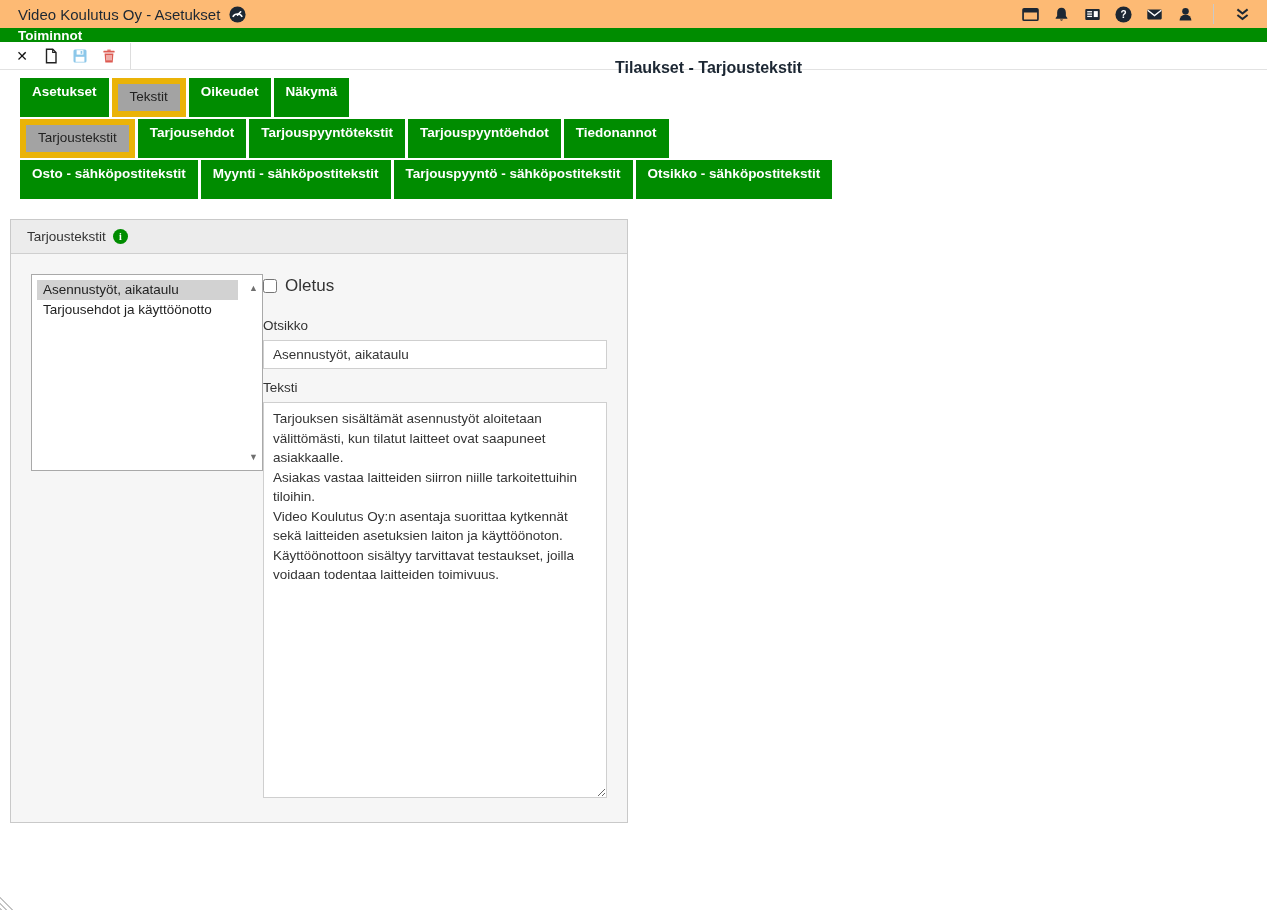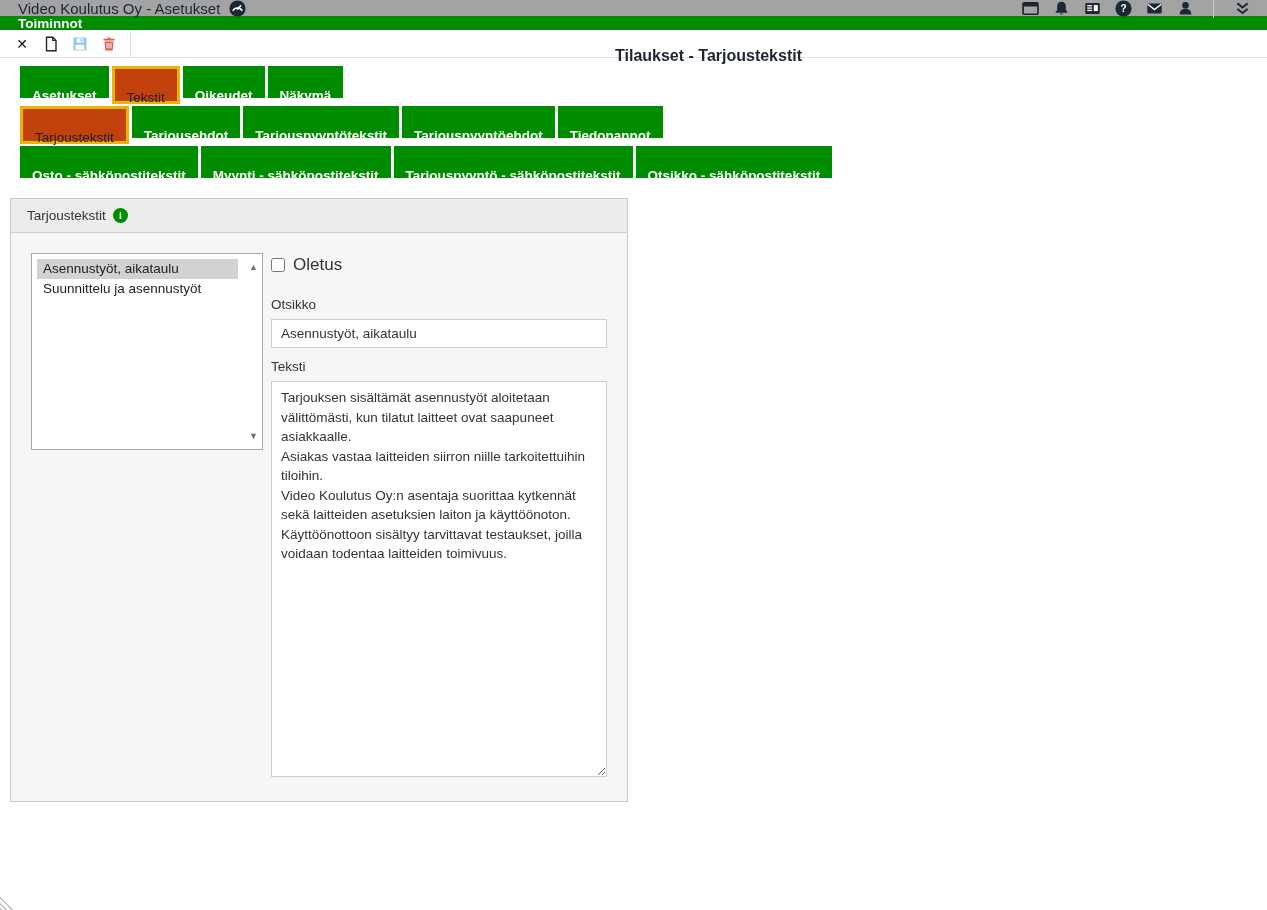--- a/index.html
+++ b/index.html
@@ -1,21 +1,21 @@
 <!DOCTYPE html>
 <html><head>
 <meta charset="utf-8">
 <style>
   * { margin:0; padding:0; box-sizing:border-box; }
   html,body { width:1267px; height:910px; background:#fff; overflow:hidden; }
   body { font-family:"Liberation Sans","DejaVu Sans",sans-serif; color:#333; position:relative; }
 
   
-  .titlebar{ height:16px; display:flex; align-items:center; justify-content:space-between;
-             padding:0 16px 0 18px; background:#a3a3a3; }
+  .titlebar{ height:28px; display:flex; align-items:center; justify-content:space-between;
+             padding:0 16px 0 18px; background:#fdba74; }
   .titlebar-left{ display:flex; align-items:center; gap:8px; }
   .page-title{ font-size:15px; color:#1c2733; }
   .titlebar-right{ display:flex; align-items:center; gap:13px; }
   .tb-icon{ width:18px; height:18px; display:inline-flex; align-items:center; justify-content:center; cursor:pointer; }
   .tb-divider{ width:1px; height:20px; background:#c9c9c9; margin:0 6px; }
 
   
   .menubar{ height:14px; background:var(--green); display:flex; align-items:center; padding-left:18px; }
   .menubar-item{ color:#fff; font-size:13.5px; font-weight:700; cursor:pointer; }
 
@@ -25,32 +25,32 @@
   .tool-btn{ width:24px; height:24px; display:inline-flex; align-items:center; justify-content:center;
              margin-right:5px; cursor:pointer; }
   .close-glyph{ font-size:14px; font-weight:700; color:#111; line-height:1; }
   .toolbar-divider{ width:1px; height:26px; background:#ddd; margin-left:4px; }
   .toolbar-title{ position:absolute; left:615px; top:50%; transform:translateY(-50%);
                   font-size:16px; font-weight:700; color:#1c2733;margin-top:12px; }
 
   
   .tabs{ margin:8px 0 0 20px; }
   .tabrow{ display:flex; margin-bottom:2px; }
-  .tab{ height:20px; line-height:27px; padding:16px 12px; margin-right:3px; background:var(--green);
+  .tab{ height:39px; line-height:27px; padding:0 12px; margin-right:3px; background:var(--green);
         color:#fff; font-size:13.5px; font-weight:700; cursor:pointer; white-space:nowrap; }
-  .tab.active{ background:#c2410c; color:#222; font-weight:400; border:3px solid #eab308; line-height:25px; }
+  .tab.active{ background:#a3a3a3; color:#222; font-weight:400; border:6px solid #eab308; line-height:25px; }
 
   
   .panel{ margin:20px 0 0 10px; width:618px; border:1px solid #c9c9c9; background:#f6f6f6; }
   .panel-header{ background:#ececec; border-bottom:1px solid #cfcfcf; padding:9px 16px;
                  font-size:13.5px; color:#333; display:flex; align-items:center; gap:7px; }
   .info-icon{ width:15px; height:15px; border-radius:50%; background:var(--green); color:#fff;
               font-size:10px; font-weight:700; display:inline-flex; align-items:center; justify-content:center;
               font-family:"Liberation Serif","DejaVu Serif",serif; cursor:pointer; }
-  .panel-body{ padding:20px; display:flex; gap:8px; }
+  .panel-body{ padding:20px; display:flex; }
 
   
   .listbox{ width:232px; height:197px; background:#fff; border:1px solid #a9a9a9; position:relative;
             padding:5px 0 0 0; overflow:hidden; }
   .list-item{ font-size:13.5px; line-height:19.5px; padding:0 6px; margin:0 24px 0 5px; color:#222;
               cursor:pointer; white-space:nowrap; }
   .list-item.selected{ background:#d2d2d2; }
   .scroll-arrow{ position:absolute; right:4px; font-size:9px; color:#6f6f6f; cursor:pointer; line-height:1; }
   .scroll-arrow.up{ top:9px; }
   .scroll-arrow.down{ bottom:8px; }
@@ -196,21 +196,21 @@
 
 <div class="panel">
   <div class="panel-header">
     <span>Tarjoustekstit</span>
     <span class="info-icon">i</span>
   </div>
   <div class="panel-body">
 
     <div class="listbox">
       <div class="list-item selected">Asennustyöt, aikataulu</div>
-      <div class="list-item">Suunnittelu ja asennustyöt</div>
+      <div class="list-item">Tarjousehdot ja käyttöönotto</div>
       <span class="scroll-arrow up">▲</span>
       <span class="scroll-arrow down">▼</span>
     </div>
 
     <div class="form-col">
       <div class="check-row">
         <input type="checkbox" style="">
         <span class="check-label">Oletus</span>
       </div>
       <div class="field-label">Otsikko</div>

